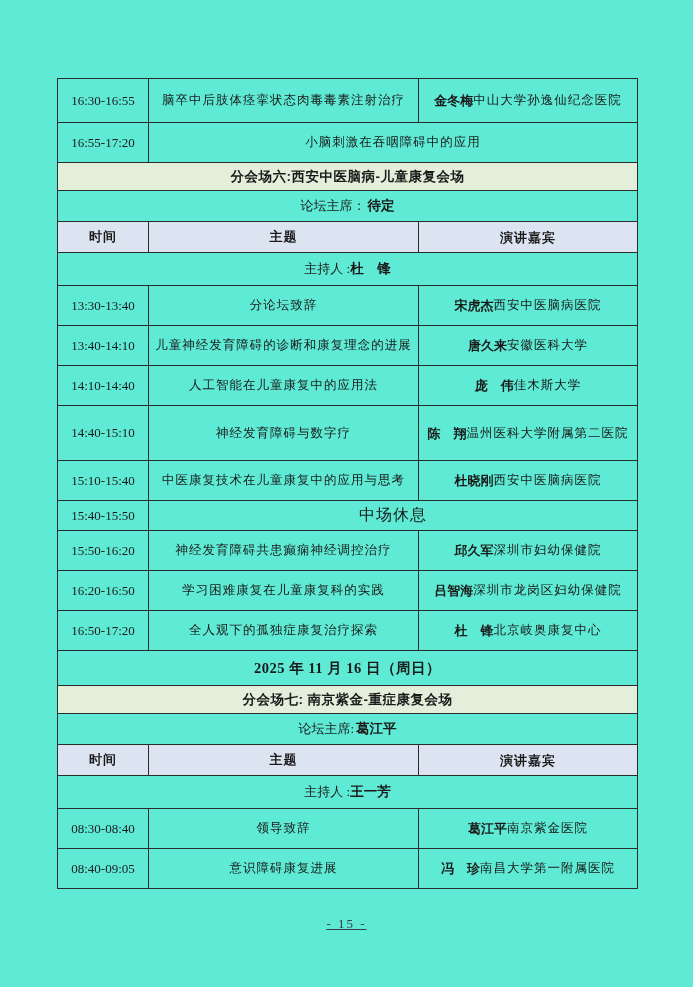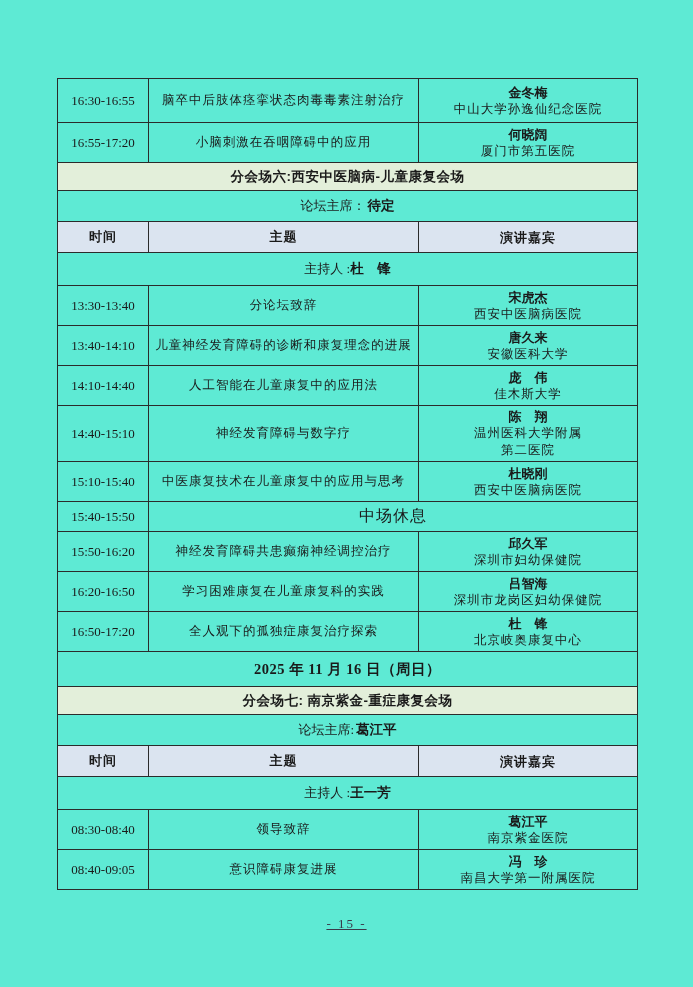--- a/index.html
+++ b/index.html
@@ -15,21 +15,21 @@
   .tbl {
     position:absolute; left:57px; top:78px; width:581px;
     border:1px solid #2b2b2b;
   }
   .row { display:flex; align-items:stretch; }
   .row + .row { border-top:1px solid #2b2b2b; }
   .c { display:flex; align-items:center; justify-content:center; text-align:center; padding:2px 4px; }
   .c + .c { border-left:1px solid #2b2b2b; }
   .col-time { width:90px; flex:0 0 auto; font-size:13px; }
   .col-topic { flex:1 1 auto; font-size:12.5px; letter-spacing:1px; }
-  .col-guest { width:219px; flex:0 0 auto; flex-direction:column; justify-content:center; line-height:17px; }
+  .col-guest { width:219px; flex:0 0 auto; flex-direction:row; justify-content:center; line-height:17px; }
   .full { flex:1 1 auto; }
   .r-session { min-height:40px; }
   .r-session-tall { min-height:55px; }
   .r-first { min-height:43px; }
   .gname { font-weight:bold; font-size:13px; }
   .gorg { font-size:12.5px; letter-spacing:1px; }
   .r-band { min-height:28px; background:#e3efda; }
   .r-band .full {
     font-family:"Liberation Sans","DejaVu Sans",sans-serif;
     font-weight:bold; font-size:13.5px; letter-spacing:0.5px;
@@ -64,24 +64,20 @@
       <div class="c col-time">16:30-16:55</div>
       <div class="c col-topic">脑卒中后肢体痉挛状态肉毒毒素注射治疗</div>
       <div class="c col-guest">
         <div class="gname">金冬梅</div>
         <div class="gorg">中山大学孙逸仙纪念医院</div>
       </div>
     </div>
     <div class="row r-session">
       <div class="c col-time">16:55-17:20</div>
       <div class="c col-topic">小脑刺激在吞咽障碍中的应用</div>
-      <div class="c col-guest">
-        <div class="gname">何晓阔</div>
-        <div class="gorg">厦门市第五医院</div>
-      </div>
     </div>
 
     <div class="row r-band">
       <div class="c full">分会场六:西安中医脑病-儿童康复会场</div>
     </div>
     <div class="row r-chair">
       <div class="c full">
         <span>论坛主席：</span>
         <span class="val">待定</span>
       </div>

